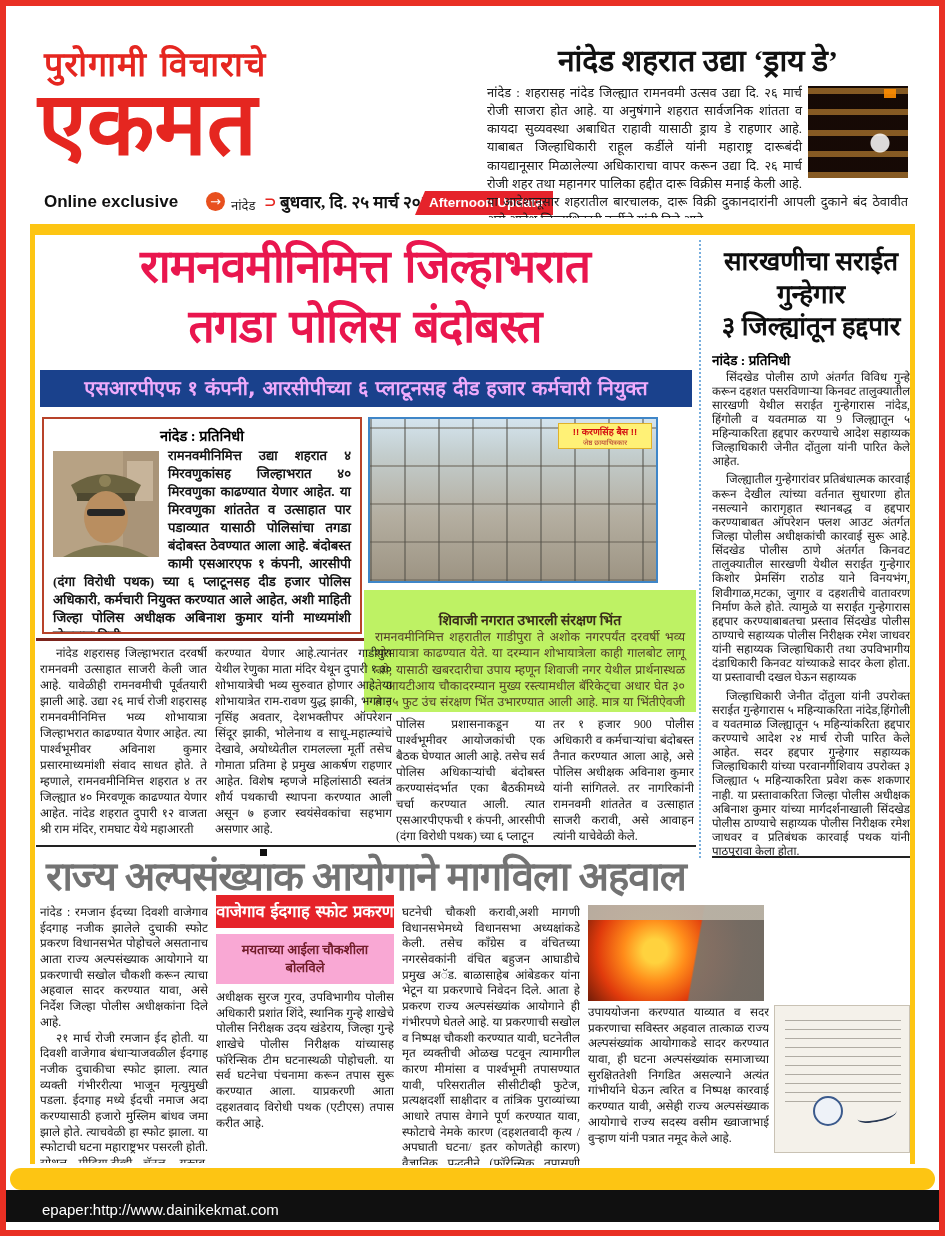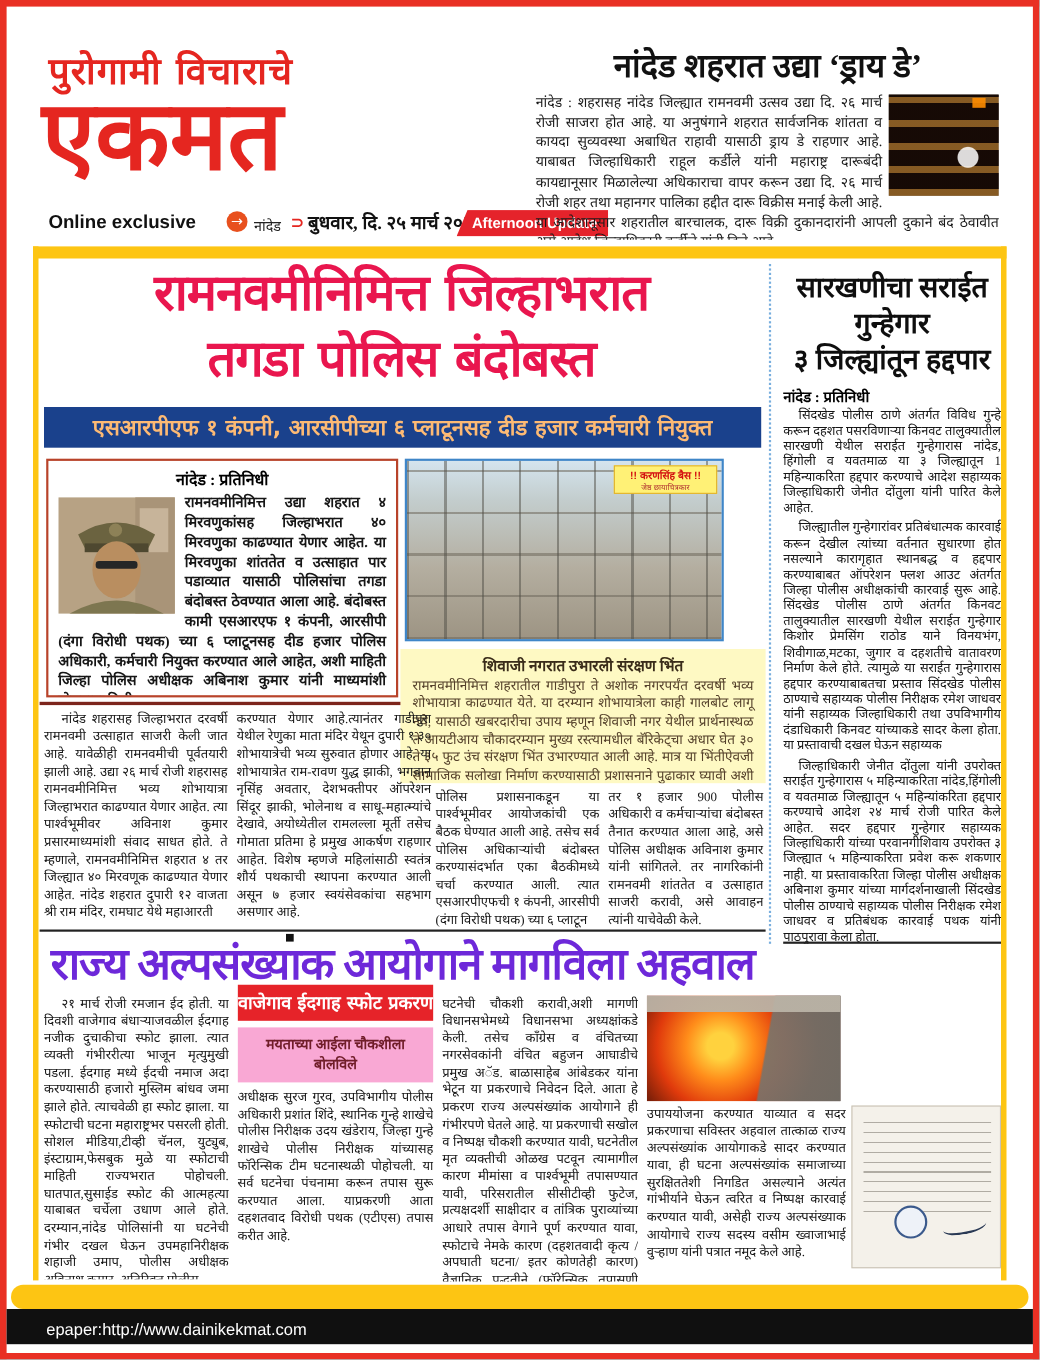--- a/index.html
+++ b/index.html
@@ -26,50 +26,50 @@
   .dry-body{font-size:12.8px;text-align:justify;line-height:1.42;color:#1a1a1a;}
   .liquor-img{float:right;width:100px;height:92px;margin:2px 0 3px 6px;
       background:
         radial-gradient(circle at 72% 62%, rgba(255,255,255,.85) 0 9px, rgba(255,255,255,0) 10px),
         linear-gradient(90deg, rgba(255,140,0,.9) 0 0) no-repeat 86% 4%/12px 9px,
         repeating-linear-gradient(0deg, rgba(255,176,64,.45) 0 6px, rgba(20,8,4,.85) 6px 21px),
         #23140c;}
   
   .main-head{font-size:46px;font-weight:800;color:#e9164e;text-align:center;line-height:1.05;
              font-family:"DejaVu Sans",sans-serif;letter-spacing:-1px;}
-  .sub-bar{background:#1a418c;color:#fdba74;font-weight:bold;font-size:20px;text-align:center;
+  .sub-bar{background:#1a418c;color:#f0abfc;font-weight:bold;font-size:20px;text-align:center;
            line-height:37px;font-family:"DejaVu Sans",sans-serif;}
   .lead-box{border:2px solid #b8432a;padding:6px 9px;box-sizing:border-box;overflow:hidden;}
   .lead-dateline{text-align:center;font-weight:bold;font-size:14.5px;margin-bottom:2px;}
   .officer-img{float:left;width:106px;height:106px;margin:4px 9px 2px 0;}
   .lead-text{font-size:13.2px;font-weight:bold;text-align:justify;line-height:1.36;color:#161616;}
   .ncol{font-size:11.8px;text-align:justify;line-height:1.36;color:#161616;overflow:hidden;}
   .indent{text-indent:16px;}
   .wall-img{border:2px solid #3f86c8;box-sizing:border-box;
       background:
         repeating-linear-gradient(90deg, rgba(80,78,70,.5) 0 2px, rgba(0,0,0,0) 2px 34px),
         repeating-linear-gradient(0deg, rgba(110,104,92,.55) 0 2px, rgba(0,0,0,0) 2px 38px),
         linear-gradient(180deg,#d4e4ee 0%,#c3cdcd 22%,#b4aea0 60%,#9d9483 100%);}
   .photo-badge{position:absolute;right:4px;top:4px;width:88px;background:#fff176;border:1px solid #e0b12a;
                text-align:center;padding:1px 2px;}
   .photo-badge .l1{color:#d41111;font-weight:bold;font-size:9.5px;font-family:"Liberation Sans",sans-serif;}
   .photo-badge .l2{color:#b03030;font-size:7px;font-family:"Liberation Sans",sans-serif;}
-  .caption-box{background:#fef9c3;padding:5px 11px;box-sizing:border-box;overflow:hidden;}
+  .caption-box{background:#bef264;padding:20px 11px;box-sizing:border-box;overflow:hidden;}
   .caption-title{text-align:center;font-weight:bold;font-size:14px;color:#3a2c1a;}
   .caption-body{font-size:12.3px;text-align:justify;line-height:1.33;color:#54402a;}
   .rule{background:#7c241c;}
   .black-rule{background:#222;}
   .sq-marker{width:7px;height:7px;background:#111;}
   
   .dotted-div{border-left:2px dotted #78aede;}
   .exp-head{font-size:26px;font-weight:800;color:#0e0e0e;text-align:center;line-height:1.25;}
   .exp-dateline{font-weight:bold;font-size:13.5px;margin:7px 0 2px 0;}
   .exp-p{font-size:11.6px;text-align:justify;line-height:1.22;color:#161616;margin:0 0 4px 0;text-indent:14px;}
   
-  .bottom-head{font-size:40px;font-weight:800;color:#6d28d9;text-align:center;white-space:nowrap;
+  .bottom-head{font-size:40px;font-weight:800;color:#737373;text-align:center;white-space:nowrap;
                letter-spacing:-1px;line-height:1.1;}
   .kicker{background:#e62329;color:#fff;font-weight:bold;font-size:16.5px;text-align:center;
           line-height:33px;font-family:"DejaVu Sans",sans-serif;margin-bottom:6px;}
   .pink-box{background:#f9a8d4;padding:6px 8px;margin-bottom:6px;}
   .pink-title{text-align:center;font-weight:bold;font-size:13px;color:#701d29;margin-bottom:2px;}
   .pink-body{font-size:11.6px;text-align:justify;line-height:1.3;color:#7c2836;}
   .bcol{font-size:11.8px;text-align:justify;line-height:1.33;color:#161616;overflow:hidden;}
   .fire-img{float:left;width:176px;height:96px;margin:0 6px 4px 0;
       background:
         linear-gradient(180deg, rgba(186,179,166,.95) 0 16%, rgba(0,0,0,0) 16%),
@@ -158,29 +158,30 @@
 
   <div class="abs black-rule" style="left:36px;top:845px;width:660px;height:2px;"></div>
   <div class="abs sq-marker" style="left:260px;top:849px;"></div>
 
   <div class="abs dotted-div" style="left:699px;top:240px;height:618px;width:0;"></div>
 
   <div class="abs" style="left:712px;top:246px;width:198px;height:612px;overflow:hidden;">
     <div class="exp-head">सारखणीचा सराईत गुन्हेगार</div>
     <div class="exp-head">३ जिल्ह्यांतून हद्दपार</div>
     <div class="exp-dateline">नांदेड : प्रतिनिधी</div>
-    <div class="exp-p">सिंदखेड पोलीस ठाणे अंतर्गत विविध गुन्हे करून दहशत पसरविणाऱ्या किनवट तालुक्यातील सारखणी येथील सराईत गुन्हेगारास नांदेड, हिंगोली व यवतमाळ या ३ जिल्ह्यातून 1 महिन्याकरिता हद्दपार करण्याचे आदेश सहाय्यक जिल्हाधिकारी जेनीत दोंतुला यांनी पारित केले आहेत.</div>
+    <div class="exp-p">सिंदखेड पोलीस ठाणे अंतर्गत विविध गुन्हे करून दहशत पसरविणाऱ्या किनवट तालुक्यातील सारखणी येथील सराईत गुन्हेगारास नांदेड, हिंगोली व यवतमाळ या 9 जिल्ह्यातून ५ महिन्याकरिता हद्दपार करण्याचे आदेश सहाय्यक जिल्हाधिकारी जेनीत दोंतुला यांनी पारित केले आहेत.</div>
     <div class="exp-p">जिल्ह्यातील गुन्हेगारांवर प्रतिबंधात्मक कारवाई करून देखील त्यांच्या वर्तनात सुधारणा होत नसल्याने कारागृहात स्थानबद्ध व हद्दपार करण्याबाबत ऑपरेशन फ्लश आउट अंतर्गत जिल्हा पोलीस अधीक्षकांची कारवाई सुरू आहे. सिंदखेड पोलीस ठाणे अंतर्गत किनवट तालुक्यातील सारखणी येथील सराईत गुन्हेगार किशोर प्रेमसिंग राठोड याने विनयभंग, शिवीगाळ,मटका, जुगार व दहशतीचे वातावरण निर्माण केले होते. त्यामुळे या सराईत गुन्हेगारास हद्दपार करण्याबाबतचा प्रस्ताव सिंदखेड पोलीस ठाण्याचे सहाय्यक पोलीस निरीक्षक रमेश जाधवर यांनी सहाय्यक जिल्हाधिकारी तथा उपविभागीय दंडाधिकारी किनवट यांच्याकडे सादर केला होता. या प्रस्तावाची दखल घेऊन सहाय्यक</div>
     <div class="exp-p">जिल्हाधिकारी जेनीत दोंतुला यांनी उपरोक्त सराईत गुन्हेगारास ५ महिन्याकरिता नांदेड,हिंगोली व यवतमाळ जिल्ह्यातून ५ महिन्यांकरिता हद्दपार करण्याचे आदेश २४ मार्च रोजी पारित केले आहेत. सदर हद्दपार गुन्हेगार सहाय्यक जिल्हाधिकारी यांच्या परवानगीशिवाय उपरोक्त ३ जिल्ह्यात ५ महिन्याकरिता प्रवेश करू शकणार नाही. या प्रस्तावाकरिता जिल्हा पोलीस अधीक्षक अबिनाश कुमार यांच्या मार्गदर्शनाखाली सिंदखेड पोलीस ठाण्याचे सहाय्यक पोलीस निरीक्षक रमेश जाधवर व प्रतिबंधक कारवाई पथक यांनी पाठपुरावा केला होता.</div>
   </div>
   <div class="abs black-rule" style="left:712px;top:856px;width:198px;height:2px;"></div>
 
   <div class="abs bottom-head" style="left:36px;top:855px;width:660px;">राज्य अल्पसंख्याक आयोगाने मागविला अहवाल</div>
 
   <div class="abs bcol" style="left:40px;top:905px;width:168px;height:258px;">
+    <div>नांदेड : रमजान ईदच्या दिवशी वाजेगाव ईदगाह नजीक झालेले दुचाकी स्फोट प्रकरण विधानसभेत पोहोचले असतानाच आता राज्य अल्पसंख्याक आयोगाने या प्रकरणाची सखोल चौकशी करून त्याचा अहवाल सादर करण्यात यावा, असे निर्देश जिल्हा पोलीस अधीक्षकांना दिले आहे.</div>
     <div class="indent">२१ मार्च रोजी रमजान ईद होती. या दिवशी वाजेगाव बंधाऱ्याजवळील ईदगाह नजीक दुचाकीचा स्फोट झाला. त्यात व्यक्ती गंभीररीत्या भाजून मृत्युमुखी पडला. ईदगाह मध्ये ईदची नमाज अदा करण्यासाठी हजारो मुस्लिम बांधव जमा झाले होते. त्याचवेळी हा स्फोट झाला. या स्फोटाची घटना महाराष्ट्रभर पसरली होती. सोशल मीडिया,टीव्ही चॅनल, युट्युब, इंस्टाग्राम,फेसबुक मुळे या स्फोटाची माहिती राज्यभरात पोहोचली. घातपात,सुसाईड स्फोट की आत्महत्या याबाबत चर्चेला उधाण आले होते. दरम्यान,नांदेड पोलिसांनी या घटनेची गंभीर दखल घेऊन उपमहानिरीक्षक शहाजी उमाप, पोलीस अधीक्षक अविनाश कुमार, अतिरिक्त पोलीस</div>
   </div>
 
   <div class="abs" style="left:216px;top:895px;width:178px;height:270px;overflow:hidden;">
     <div class="kicker">वाजेगाव ईदगाह स्फोट प्रकरण</div>
     <div class="pink-box">
       <div class="pink-title">मयताच्या आईला चौकशीला बोलविले</div>
     </div>
     <div class="bcol">अधीक्षक सुरज गुरव, उपविभागीय पोलीस अधिकारी प्रशांत शिंदे, स्थानिक गुन्हे शाखेचे पोलीस निरीक्षक उदय खंडेराय, जिल्हा गुन्हे शाखेचे पोलीस निरीक्षक यांच्यासह फॉरेन्सिक टीम घटनास्थळी पोहोचली. या सर्व घटनेचा पंचनामा करून तपास सुरू करण्यात आला. याप्रकरणी आता दहशतवाद विरोधी पथक (एटीएस) तपास करीत आहे.</div>
 

